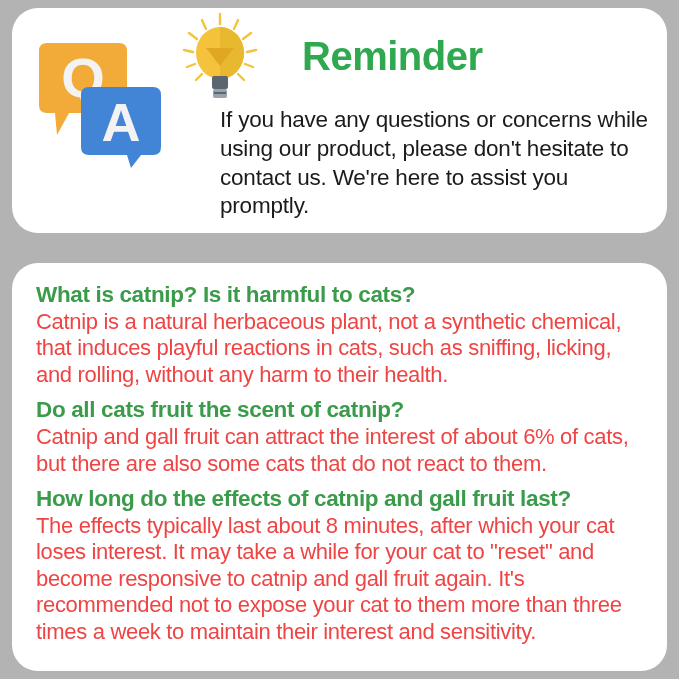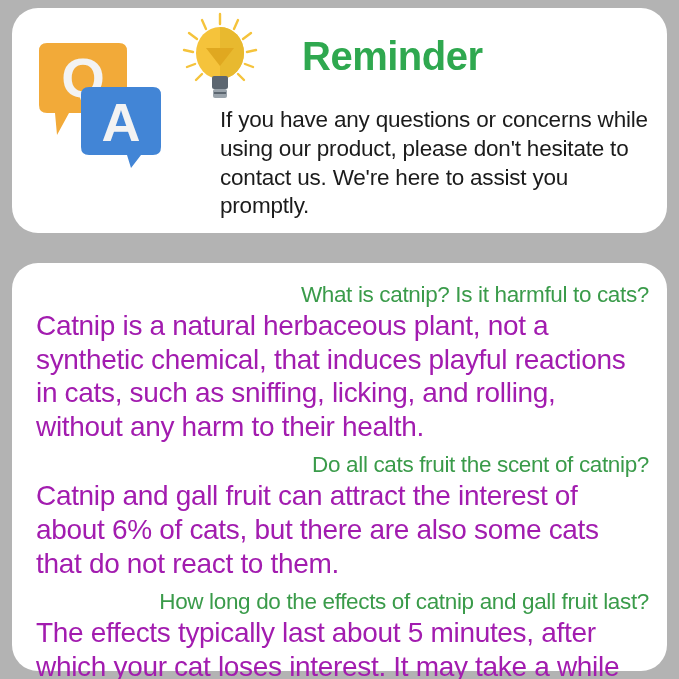--- a/index.html
+++ b/index.html
@@ -89,32 +89,31 @@
   
   .faq-block {
     margin: 0 0 8px 0;
   }
   .faq-block:last-child {
     margin-bottom: 0;
   }
 
   .faq-question {
     font-size: 22.5px;
-    font-weight: normal;
+    font-weight: bold;
     color: #3a9b4a;
     line-height: 1.2;
     letter-spacing: -0.35px;
     margin: 0 0 1px 0;
     white-space: nowrap;
-    text-align: right;
   }
 
   .faq-answer {
-    font-size: 28px;
-    color: #a21caf;
+    font-size: 22px;
+    color: #ef4444;
     line-height: 1.2;
     letter-spacing: -0.32px;
     margin: 0;
   }
 </style>
 </head>
 <body>
 
 <div class="card" id="reminder-card">
   <div class="reminder-inner">
@@ -170,16 +169,16 @@
     <p class="faq-answer">Catnip is a natural herbaceous plant, not a synthetic chemical, that induces playful reactions in cats, such as sniffing, licking, and rolling, without any harm to their health.</p>
   </div>
 
   <div class="faq-block">
     <p class="faq-question">Do all cats fruit the scent of catnip?</p>
     <p class="faq-answer">Catnip and gall fruit can attract the interest of about 6% of cats, but there are also some cats that do not react to them.</p>
   </div>
 
   <div class="faq-block">
     <p class="faq-question">How long do the effects of catnip and gall fruit last?</p>
-    <p class="faq-answer">The effects typically last about 5 minutes, after which your cat loses interest. It may take a while for your cat to "reset" and become responsive to catnip and gall fruit again. It's recommended not to expose your cat to them more than three times a week to maintain their interest and sensitivity.</p>
+    <p class="faq-answer">The effects typically last about 8 minutes, after which your cat loses interest. It may take a while for your cat to "reset" and become responsive to catnip and gall fruit again. It's recommended not to expose your cat to them more than three times a week to maintain their interest and sensitivity.</p>
   </div>
 
 </div>
 
 </body></html>

